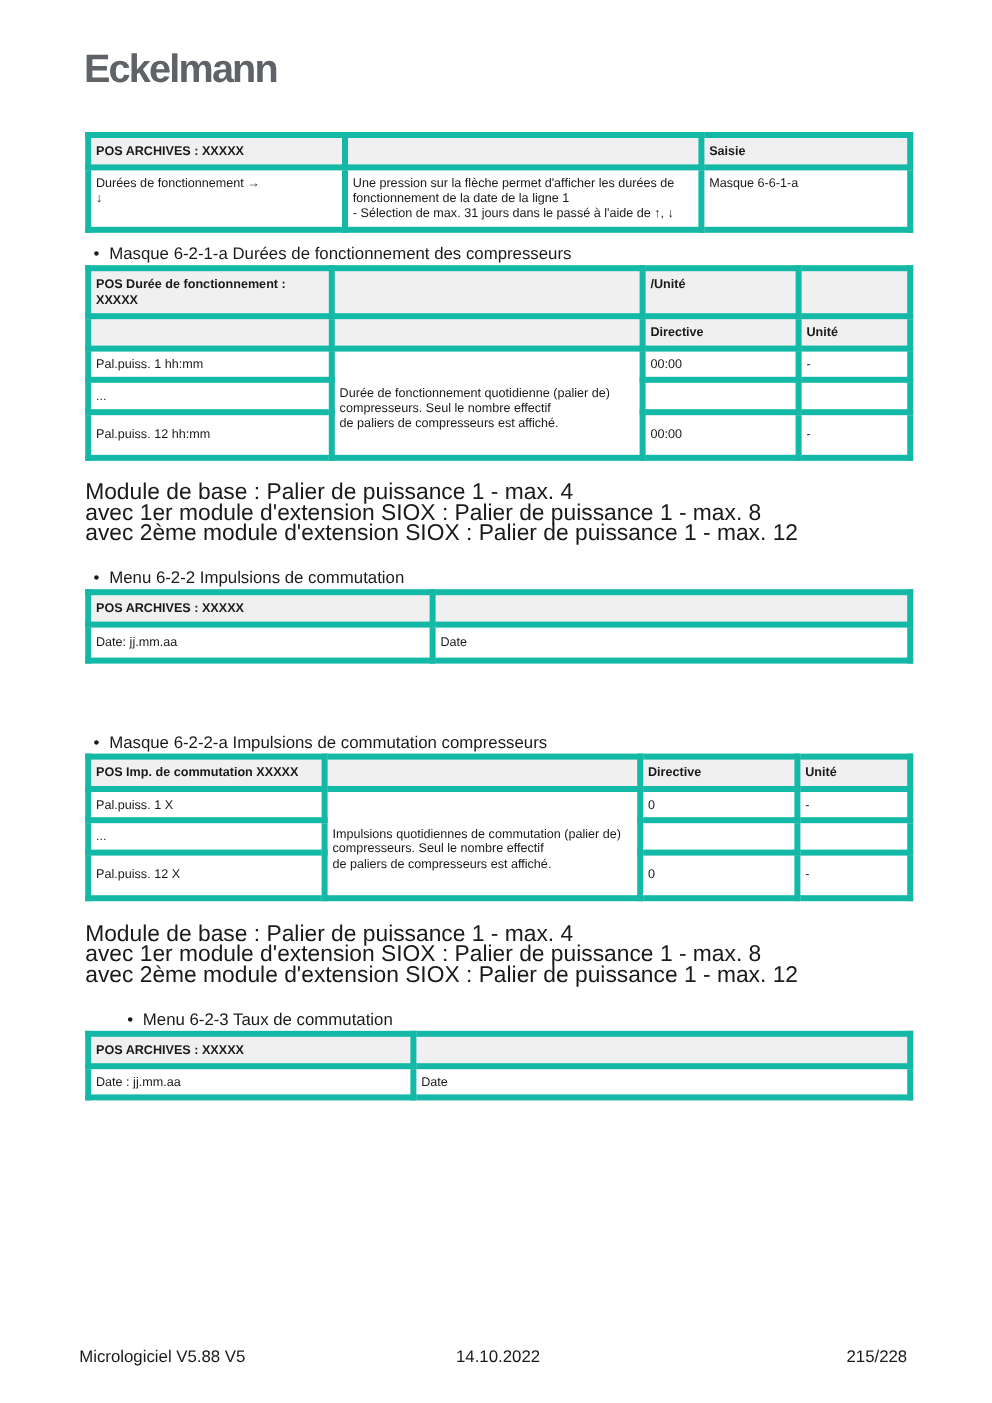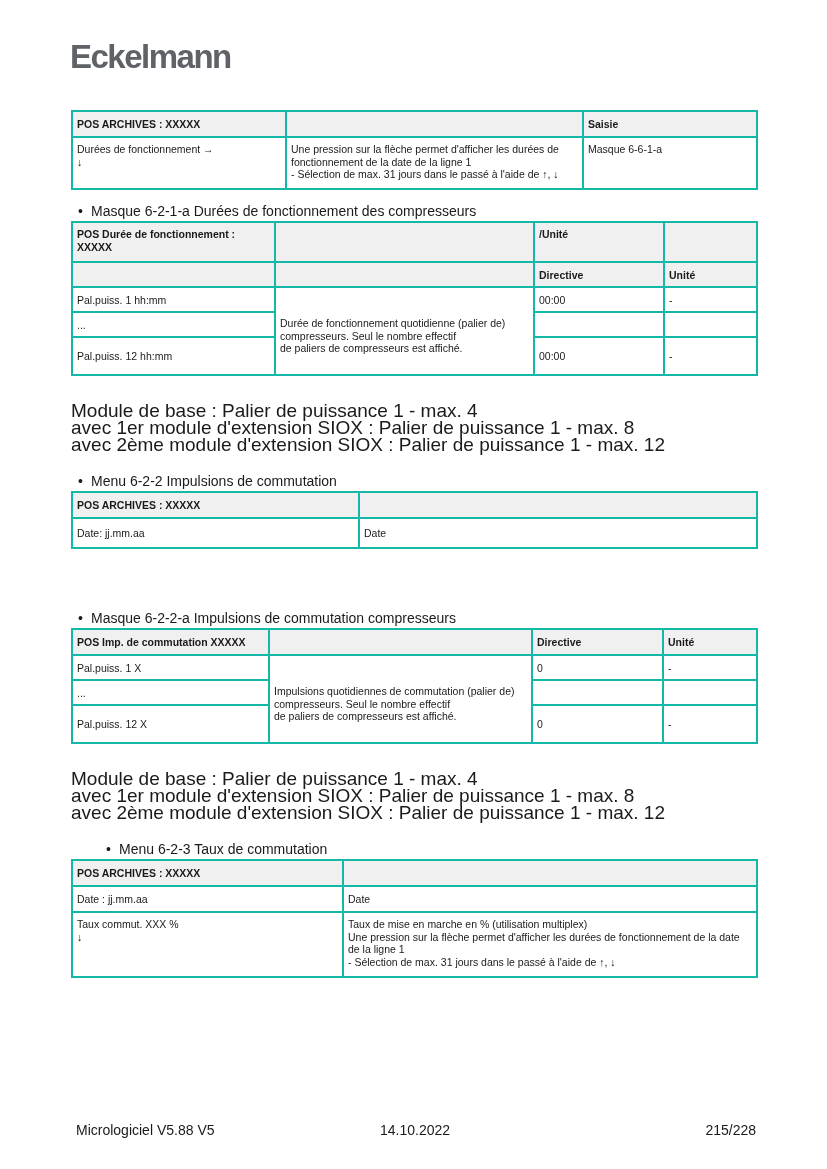--- a/index.html
+++ b/index.html
@@ -10,21 +10,21 @@
   .logo {
     position: absolute; left: 70px; top: 38px;
     font-family: "Liberation Sans", sans-serif; font-weight: bold;
     font-size: 33px; letter-spacing: -1.5px; color: #5f6367;
   }
   table {
     position: absolute; left: 71px; width: 685px;
     border-collapse: collapse; font-size: 10.5px; table-layout: fixed;
   }
   td, th {
-    border: 2px solid #14b8a6; padding: 5px 4px 4px 4px;
+    border: 5px solid #14b8a6; padding: 5px 4px 4px 4px;
     vertical-align: top; text-align: left; line-height: 12.5px;
   }
   th { background: #f0f0f0; font-weight: bold; }
   .bullet {
     position: absolute; left: 78px; font-size: 14px; color: #1a1a1a;
   }
   .bullet .dot { display: inline-block; width: 13px; }
   .para {
     position: absolute; left: 71px; font-size: 19px; line-height: 17px; color: #1a1a1a;
   }
@@ -187,25 +187,18 @@
     </colgroup>
   <tbody>
       <tr style="height:26px;">
     <th class="vm">POS ARCHIVES : XXXXX</th>
     <th></th>
   </tr>
   <tr style="height:26px;">
     <td class="vm">Date : jj.mm.aa</td>
     <td class="vm">Date</td>
   </tr>
-  <tr style="height:65px;">
-    <td class="pre">Taux commut. XXX %
-↓</td>
-    <td class="pre">Taux de mise en marche en % (utilisation multiplex)
-Une pression sur la flèche permet d'afficher les durées de fonctionnement de la date de la ligne 1
-- Sélection de max. 31 jours dans le passé à l'aide de ↑, ↓</td>
-  </tr>
-</tbody>
-  </table>
-
-<div class="footer" style="left:76px;text-align:center;">Micrologiciel V5.88 V5</div>
+</tbody>
+  </table>
+
+<div class="footer" style="left:66px;text-align:center;">Micrologiciel V5.88 V5</div>
 <div class="footer" style="left:380px;">14.10.2022</div>
 <div class="footer" style="right:71px;text-align:center;">215/228</div>
 
 </body></html>

